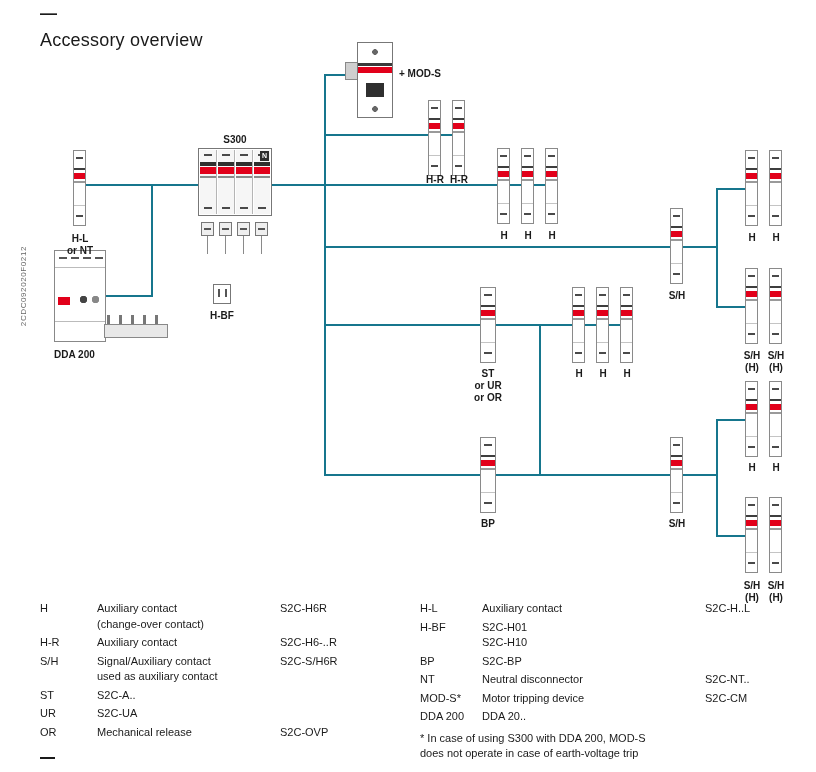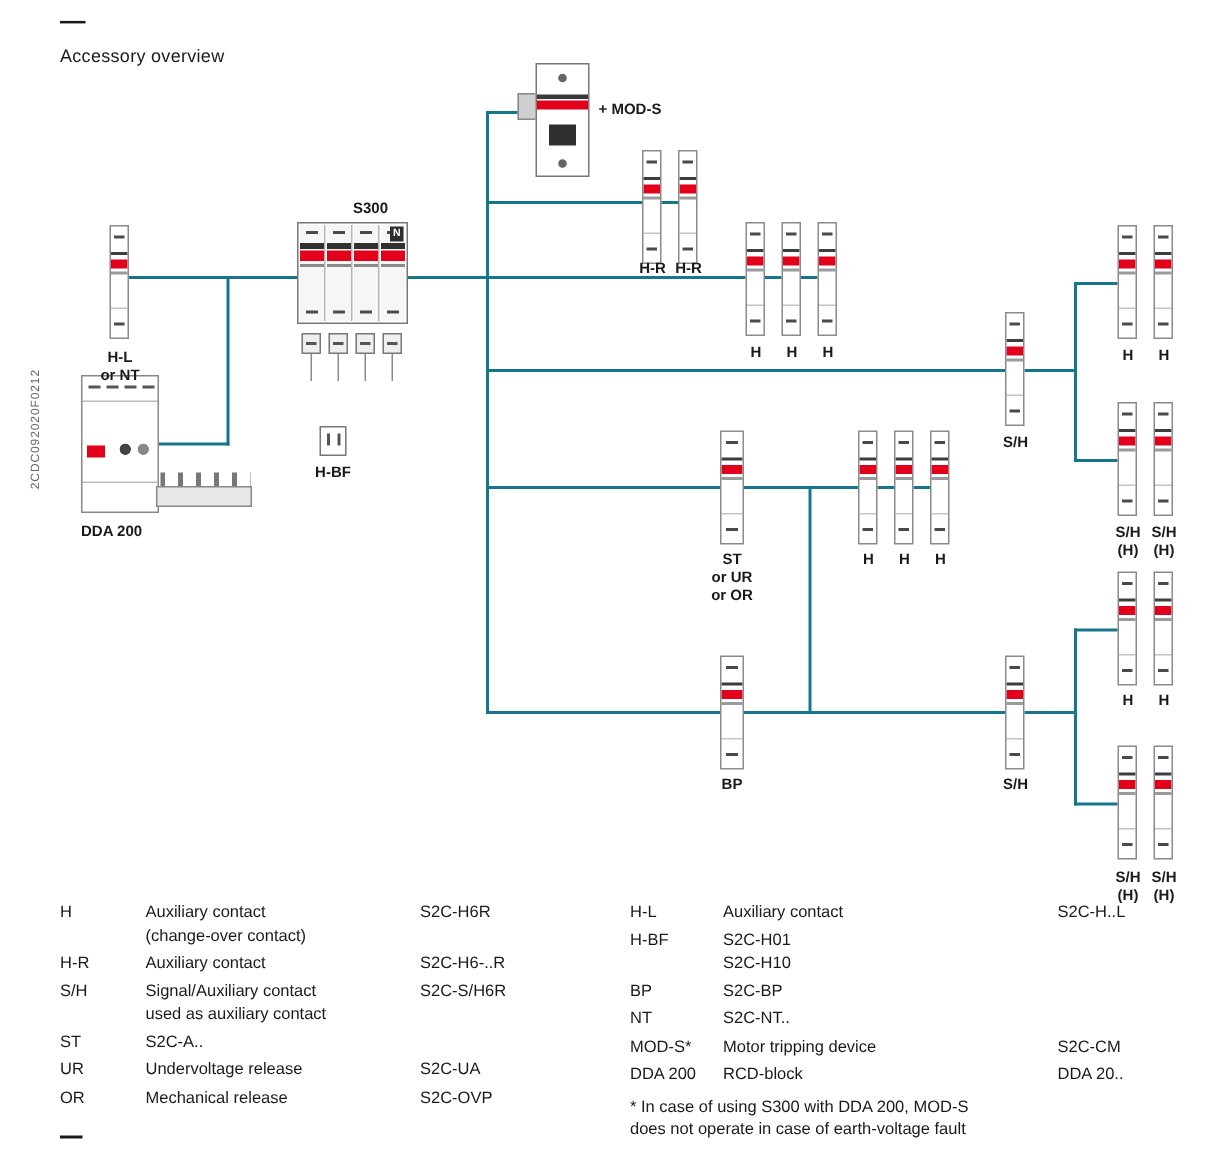--- a/index.html
+++ b/index.html
@@ -2,21 +2,21 @@
 <html><head>
 <meta charset="utf-8">
 <style>
   *{margin:0;padding:0;box-sizing:border-box}
   html,body{background:#fff}
   body{font-family:"Liberation Sans",sans-serif;color:#1a1a1a}
   .page{position:relative;width:816px;height:772px;background:#fff;overflow:hidden}
 
   
   .topdash{position:absolute;left:40px;top:4px;font-size:17px;font-weight:700}
-  .title{position:absolute;left:40px;top:30px;font-size:12px;letter-spacing:.2px}
+  .title{position:absolute;left:40px;top:30px;font-size:18px;letter-spacing:.2px}
   .sidecode{position:absolute;left:19px;top:246px;font-size:8px;color:#666;writing-mode:vertical-rl;transform:rotate(180deg);letter-spacing:.6px}
   .footdash{position:absolute;left:40px;top:757px;width:15px;height:2px;background:#1a1a1a}
 
   
   .cl{position:absolute;background:#16768d;z-index:1}
 
   
   .lbl{position:absolute;z-index:3;font-size:10px;font-weight:700;text-align:center;white-space:pre-line;line-height:12px;transform:translateX(-50%)}
   .lbl.la{transform:none;text-align:right}
 
@@ -168,21 +168,21 @@
 
   <div class="acc w16" style="left:480px;top:437px"></div>
   <div class="acc" style="left:670px;top:437px"></div>
 
   <div class="acc" style="left:745px;top:381px"></div>
   <div class="acc" style="left:769px;top:381px"></div>
   <div class="acc" style="left:745px;top:497px"></div>
   <div class="acc" style="left:769px;top:497px"></div>
 
   <div class="lbl la" style="left:399px;top:68px">+ MOD-S</div>
-  <div class="lbl" style="left:247px;top:134px">S300</div>
+  <div class="lbl" style="left:235px;top:134px">S300</div>
   <div class="lbl" style="left:80px;top:233px">H-L
 or NT</div>
   <div class="lbl la" style="left:54px;top:349px">DDA 200</div>
   <div class="lbl" style="left:222px;top:310px">H-BF</div>
   <div class="lbl" style="left:435px;top:174px">H-R</div>
   <div class="lbl" style="left:459px;top:174px">H-R</div>
   <div class="lbl" style="left:504px;top:230px">H</div>
   <div class="lbl" style="left:528px;top:230px">H</div>
   <div class="lbl" style="left:552px;top:230px">H</div>
   <div class="lbl" style="left:677px;top:290px">S/H</div>
@@ -224,21 +224,20 @@
       <span class="desc">Signal/Auxiliary contact
 used as auxiliary contact</span>
       <span class="code">S2C-S/H6R</span>
     </div>
     <div class="lrow">
       <span class="abbr">ST</span>
       <span class="code">S2C-A..</span>
     </div>
     <div class="lrow">
       <span class="abbr">UR</span>
-      <span class="desc">Undervoltage release</span>
       <span class="code">S2C-UA</span>
     </div>
     <div class="lrow">
       <span class="abbr">OR</span>
       <span class="desc">Mechanical release</span>
       <span class="code">S2C-OVP</span>
     </div>
   </div>
 
   <div class="legend legend-right">
@@ -251,30 +250,30 @@
       <span class="abbr">H-BF</span>
       <span class="code">S2C-H01
 S2C-H10</span>
     </div>
     <div class="lrow">
       <span class="abbr">BP</span>
       <span class="code">S2C-BP</span>
     </div>
     <div class="lrow">
       <span class="abbr">NT</span>
+      <span class="desc">Neutral disconnector</span>
       <span class="code">S2C-NT..</span>
     </div>
     <div class="lrow">
       <span class="abbr">MOD-S*</span>
       <span class="desc">Motor tripping device</span>
       <span class="code">S2C-CM</span>
     </div>
     <div class="lrow">
       <span class="abbr">DDA 200</span>
-      <span class="desc">RCD-block</span>
       <span class="code">DDA 20..</span>
     </div>
     <div class="footnote">* In case of using S300 with DDA 200, MOD-S
-does not operate in case of earth-voltage fault</div>
+does not operate in case of earth-voltage trip</div>
   </div>
 
   <div class="footdash"></div>
 </div>
 
 </body></html>

